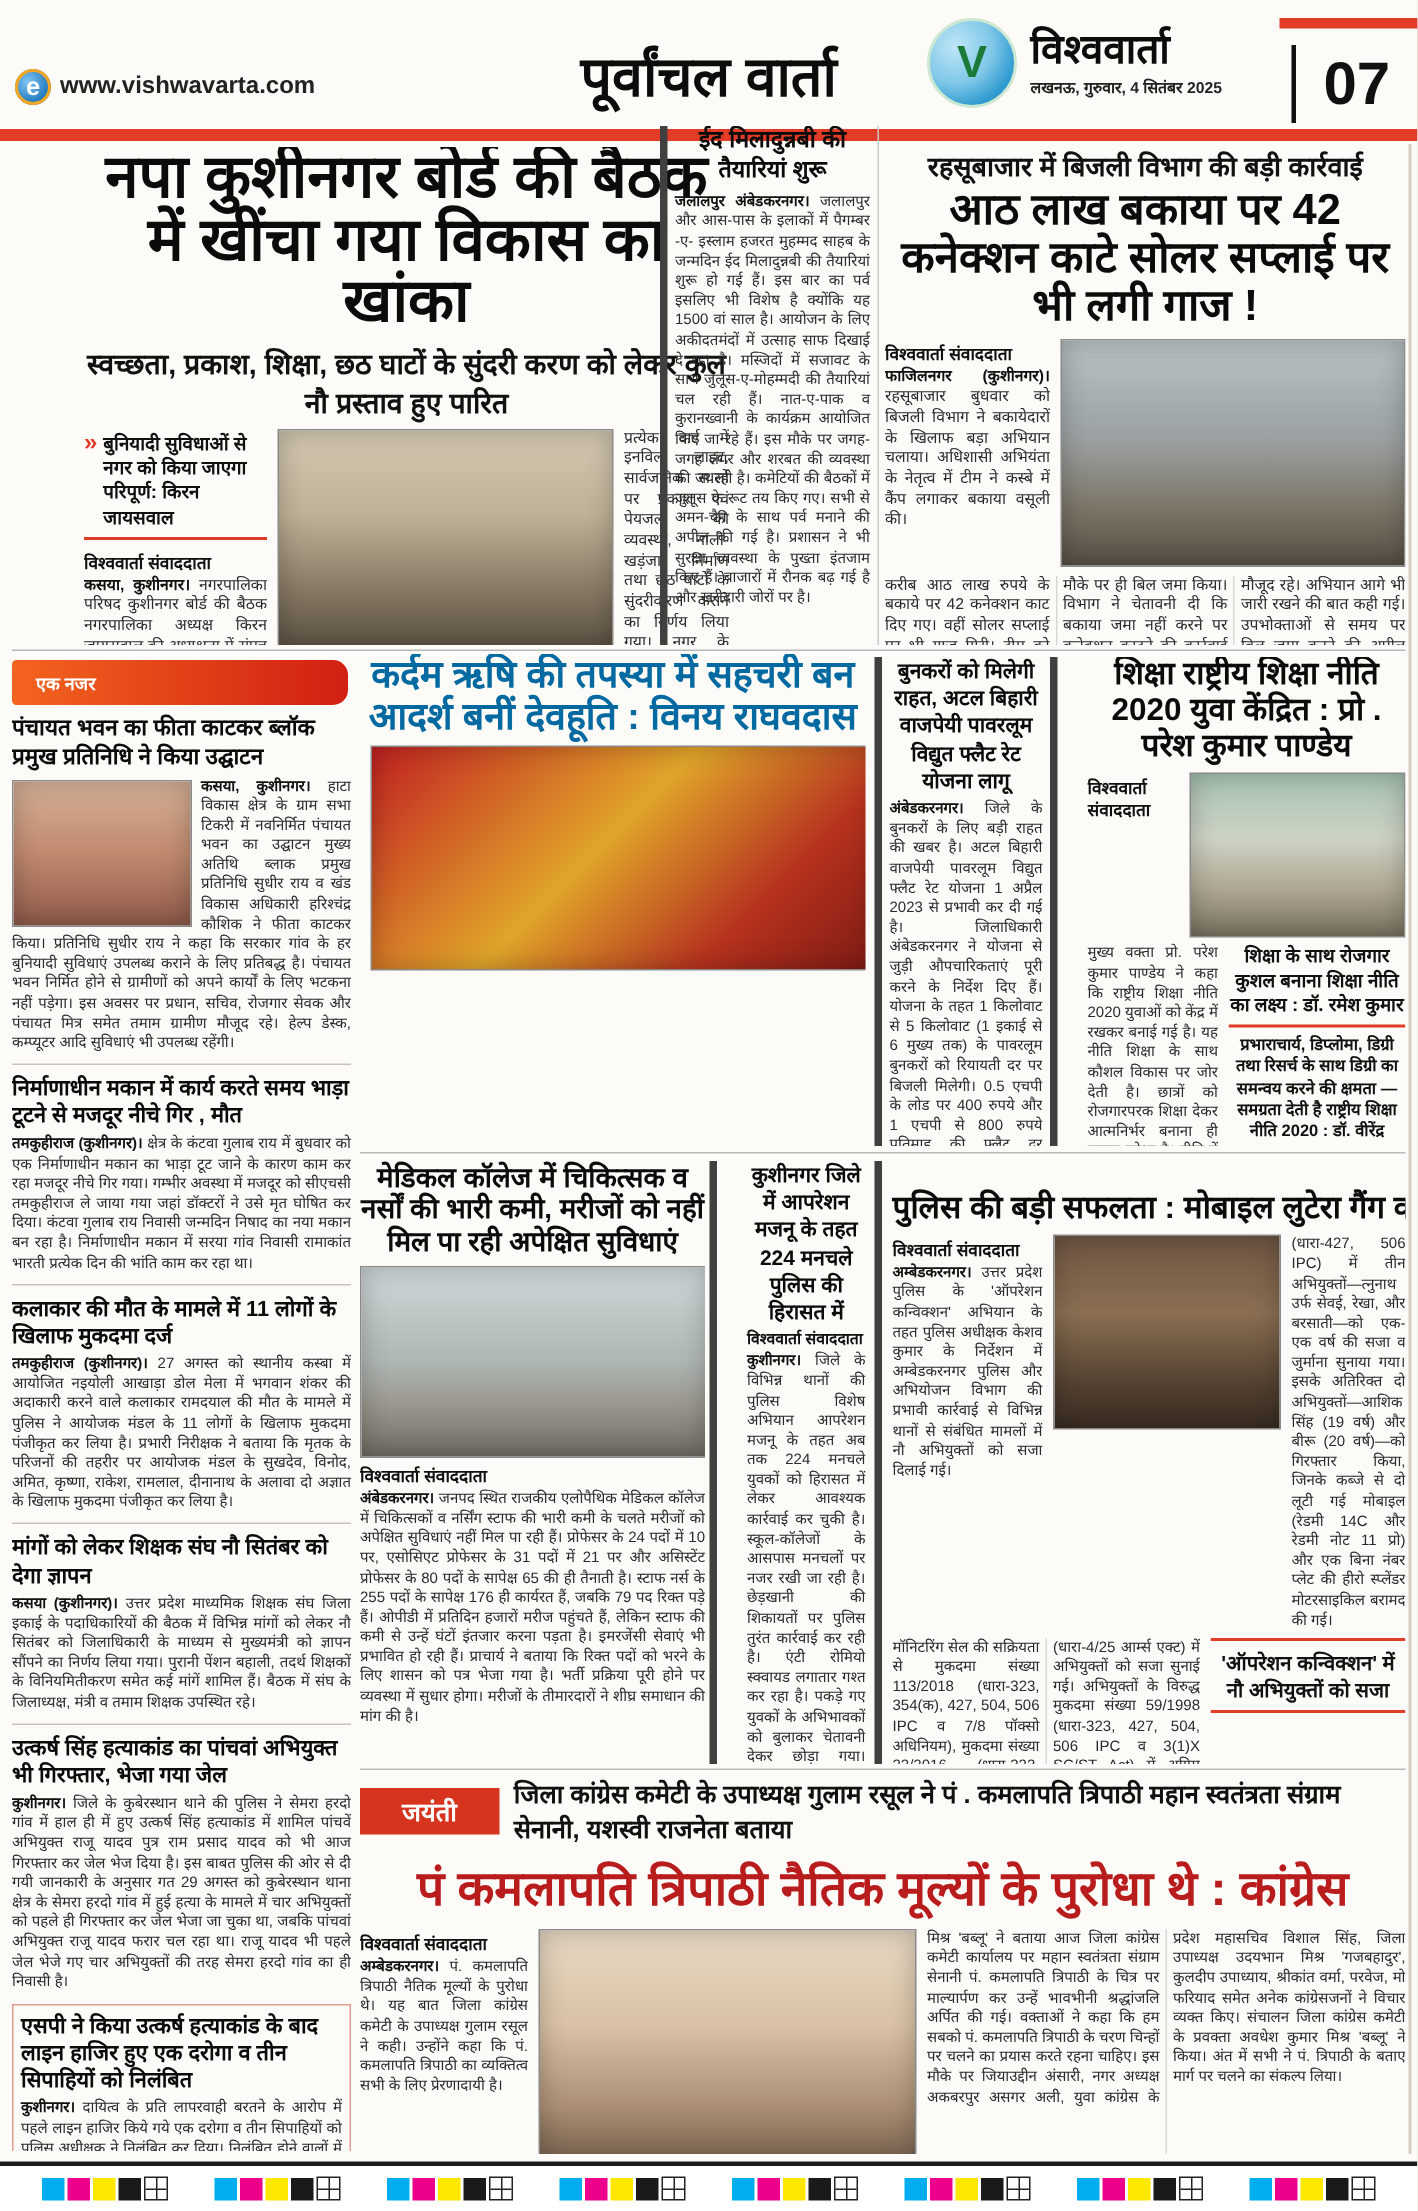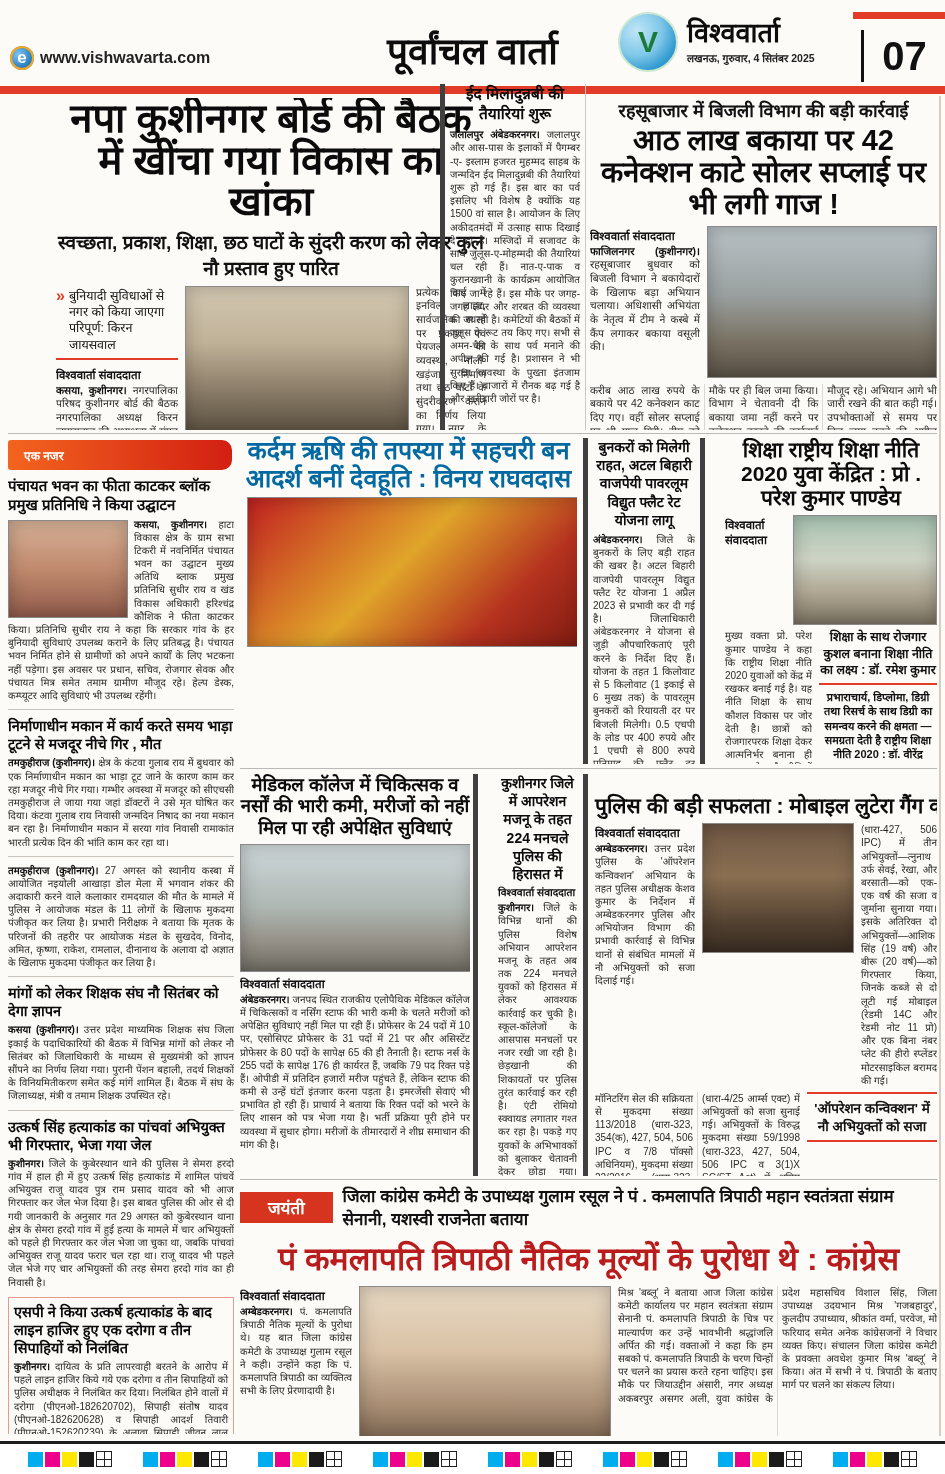--- a/index.html
+++ b/index.html
@@ -36,21 +36,21 @@
   .h-mid{margin:0;font-size:25px;line-height:1.12;font-weight:800;text-align:center;color:#0369a1;}
   .h-med2{margin:0;font-size:21px;line-height:1.15;font-weight:800;text-align:center;color:#0b0b0b;}
   .h-sm{margin:0;font-size:15px;line-height:1.25;font-weight:800;color:#0b0b0b;}
   .h-smc{margin:0;font-size:14px;line-height:1.3;font-weight:800;text-align:center;color:#0b0b0b;}
   .subhead{font-size:19px;font-weight:bold;text-align:center;margin-top:6px;color:#111;}
   .kicker{font-size:18px;font-weight:800;text-align:center;color:#111;}
   .byline{font-weight:bold;font-size:11.5px;color:#111;margin:2px 0;}
   .dl{font-weight:bold;}
   .bullet{display:flex;gap:4px;margin-top:2px;}
   .bmark{color:#e23b27;font-weight:800;font-size:16px;line-height:1;}
-  .btext{font-size:12.5px;font-weight:normal;line-height:1.3;color:#111;}
+  .btext{font-size:12.5px;font-weight:bold;line-height:1.3;color:#111;}
   .redrule{height:2px;background:#e23b27;margin:5px 0;}
   .row{display:flex;gap:7px;margin-top:5px;}
   .colw122{width:122px;display:flex;flex-direction:column;overflow:hidden;}
   .colw112{width:112px;display:flex;flex-direction:column;overflow:hidden;}
   .colw100{width:100px;display:flex;flex-direction:column;overflow:hidden;}
   .colgrow{flex:1;overflow:hidden;}
   .photo{border:1px solid #8a8a8a;box-shadow:inset 0 0 18px rgba(0,0,0,.25);flex:none;}
   .ph-meeting{width:222px;height:148px;background:linear-gradient(180deg,#d3c8b2 0%,#bfb197 38%,#8d7f6a 68%,#564c3e 100%);}
   .ph-street{width:228px;height:150px;background:linear-gradient(180deg,#b9c2c6 0%,#9aa0a0 45%,#7b7466 75%,#585043 100%);}
   .ph-ribbon{float:left;width:118px;height:96px;margin:2px 6px 2px 0;background:linear-gradient(180deg,#d6b096 0%,#c08a6e 50%,#8f5a4a 100%);}
@@ -169,20 +169,21 @@
     </div>
     <div class="sep"></div>
 
     <div class="sb-art">
       <h4 class="h-sm" style="font-size:14.5px;">निर्माणाधीन मकान में कार्य करते समय भाड़ा टूटने से मजदूर नीचे गिर , मौत</h4>
       <div class="jt f10"><b class="dl">तमकुहीराज (कुशीनगर)।</b> <span>क्षेत्र के कंटवा गुलाब राय में बुधवार को एक निर्माणाधीन मकान का भाड़ा टूट जाने के कारण काम कर रहा मजदूर नीचे गिर गया। गम्भीर अवस्था में मजदूर को सीएचसी तमकुहीराज ले जाया गया जहां डॉक्टरों ने उसे मृत घोषित कर दिया। कंटवा गुलाब राय निवासी जन्मदिन निषाद का नया मकान बन रहा है। निर्माणाधीन मकान में सरया गांव निवासी रामाकांत भारती प्रत्येक दिन की भांति काम कर रहा था।</span></div>
     </div>
     <div class="sep"></div>
 
     <div class="sb-art">
+      <h4 class="h-sm" style="font-size:14.5px;">कलाकार की मौत के मामले में 11 लोगों के खिलाफ मुकदमा दर्ज</h4>
       <div class="jt f10"><b class="dl">तमकुहीराज (कुशीनगर)।</b> <span>27 अगस्त को स्थानीय कस्बा में आयोजित नइयोली आखाड़ा डोल मेला में भगवान शंकर की अदाकारी करने वाले कलाकार रामदयाल की मौत के मामले में पुलिस ने आयोजक मंडल के 11 लोगों के खिलाफ मुकदमा पंजीकृत कर लिया है। प्रभारी निरीक्षक ने बताया कि मृतक के परिजनों की तहरीर पर आयोजक मंडल के सुखदेव, विनोद, अमित, कृष्णा, राकेश, रामलाल, दीनानाथ के अलावा दो अज्ञात के खिलाफ मुकदमा पंजीकृत कर लिया है।</span></div>
     </div>
     <div class="sep"></div>
 
     <div class="sb-art">
       <h4 class="h-sm" style="font-size:14.5px;">मांगों को लेकर शिक्षक संघ नौ सितंबर को देगा ज्ञापन</h4>
       <div class="jt f10"><b class="dl">कसया (कुशीनगर)।</b> <span>उत्तर प्रदेश माध्यमिक शिक्षक संघ जिला इकाई के पदाधिकारियों की बैठक में विभिन्न मांगों को लेकर नौ सितंबर को जिलाधिकारी के माध्यम से मुख्यमंत्री को ज्ञापन सौंपने का निर्णय लिया गया। पुरानी पेंशन बहाली, तदर्थ शिक्षकों के विनियमितीकरण समेत कई मांगें शामिल हैं। बैठक में संघ के जिलाध्यक्ष, मंत्री व तमाम शिक्षक उपस्थित रहे।</span></div>
     </div>
     <div class="sep"></div>
 

